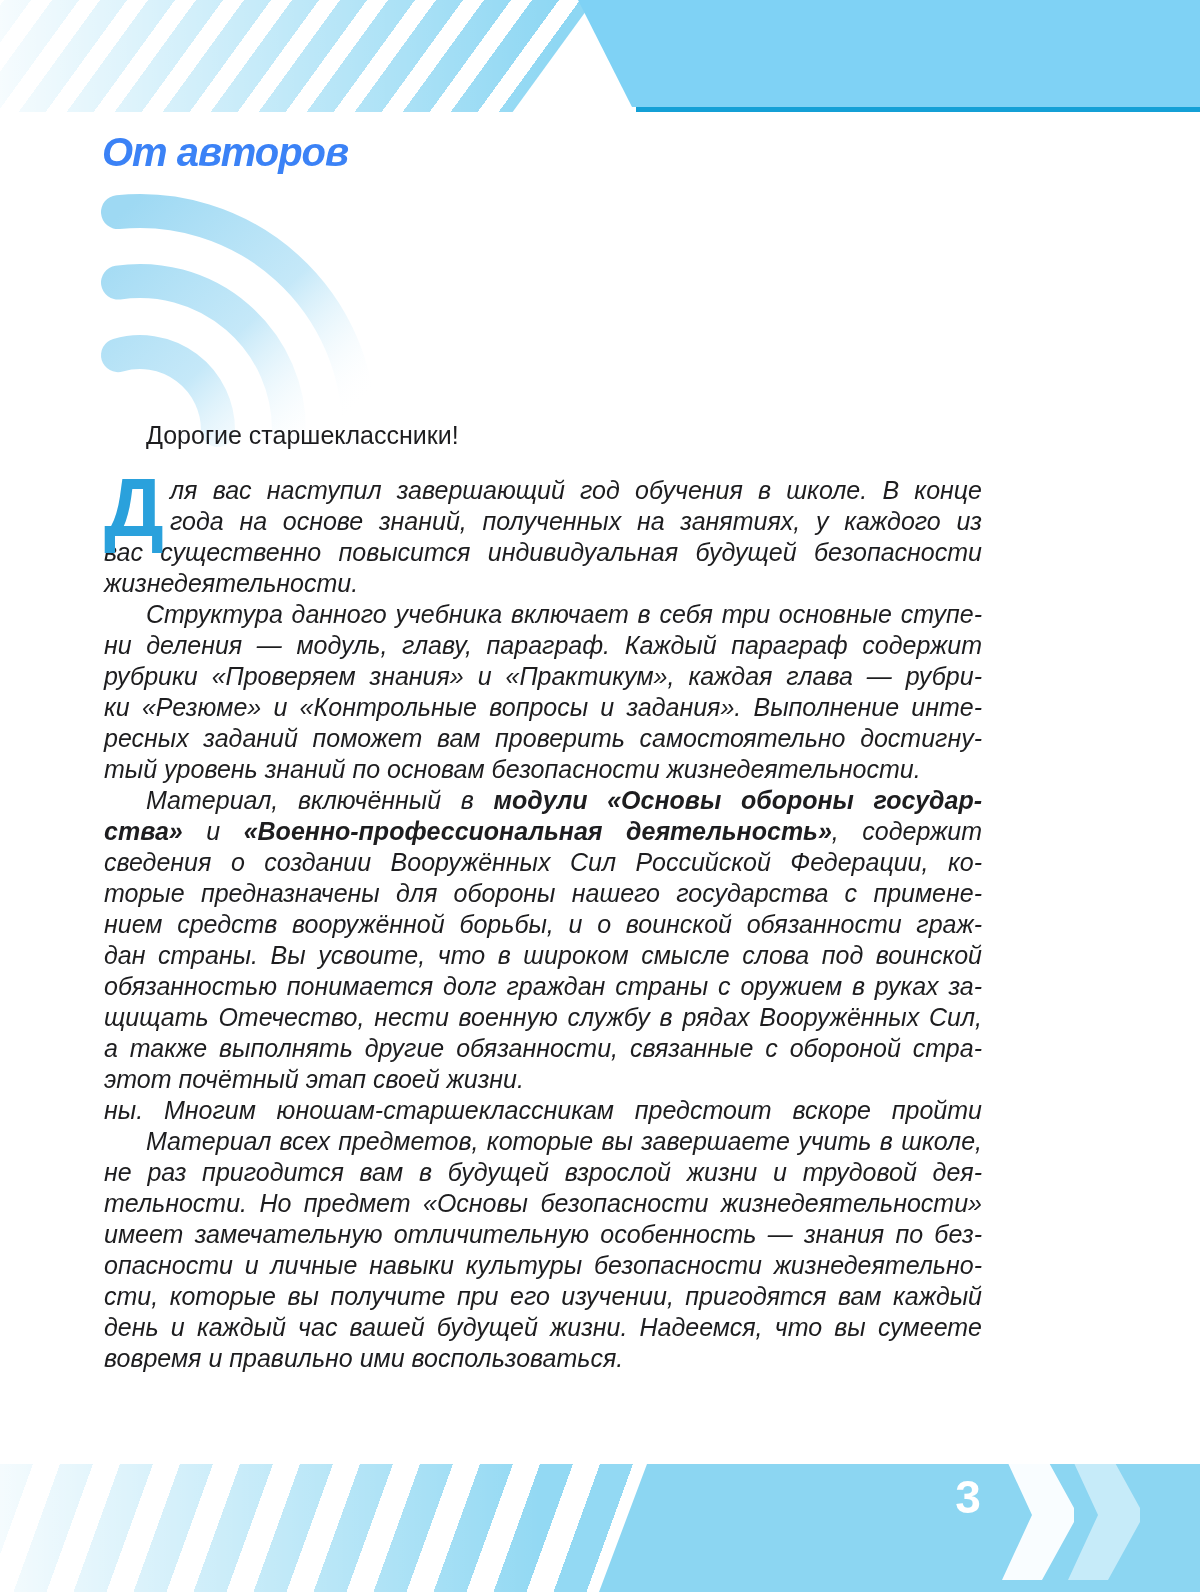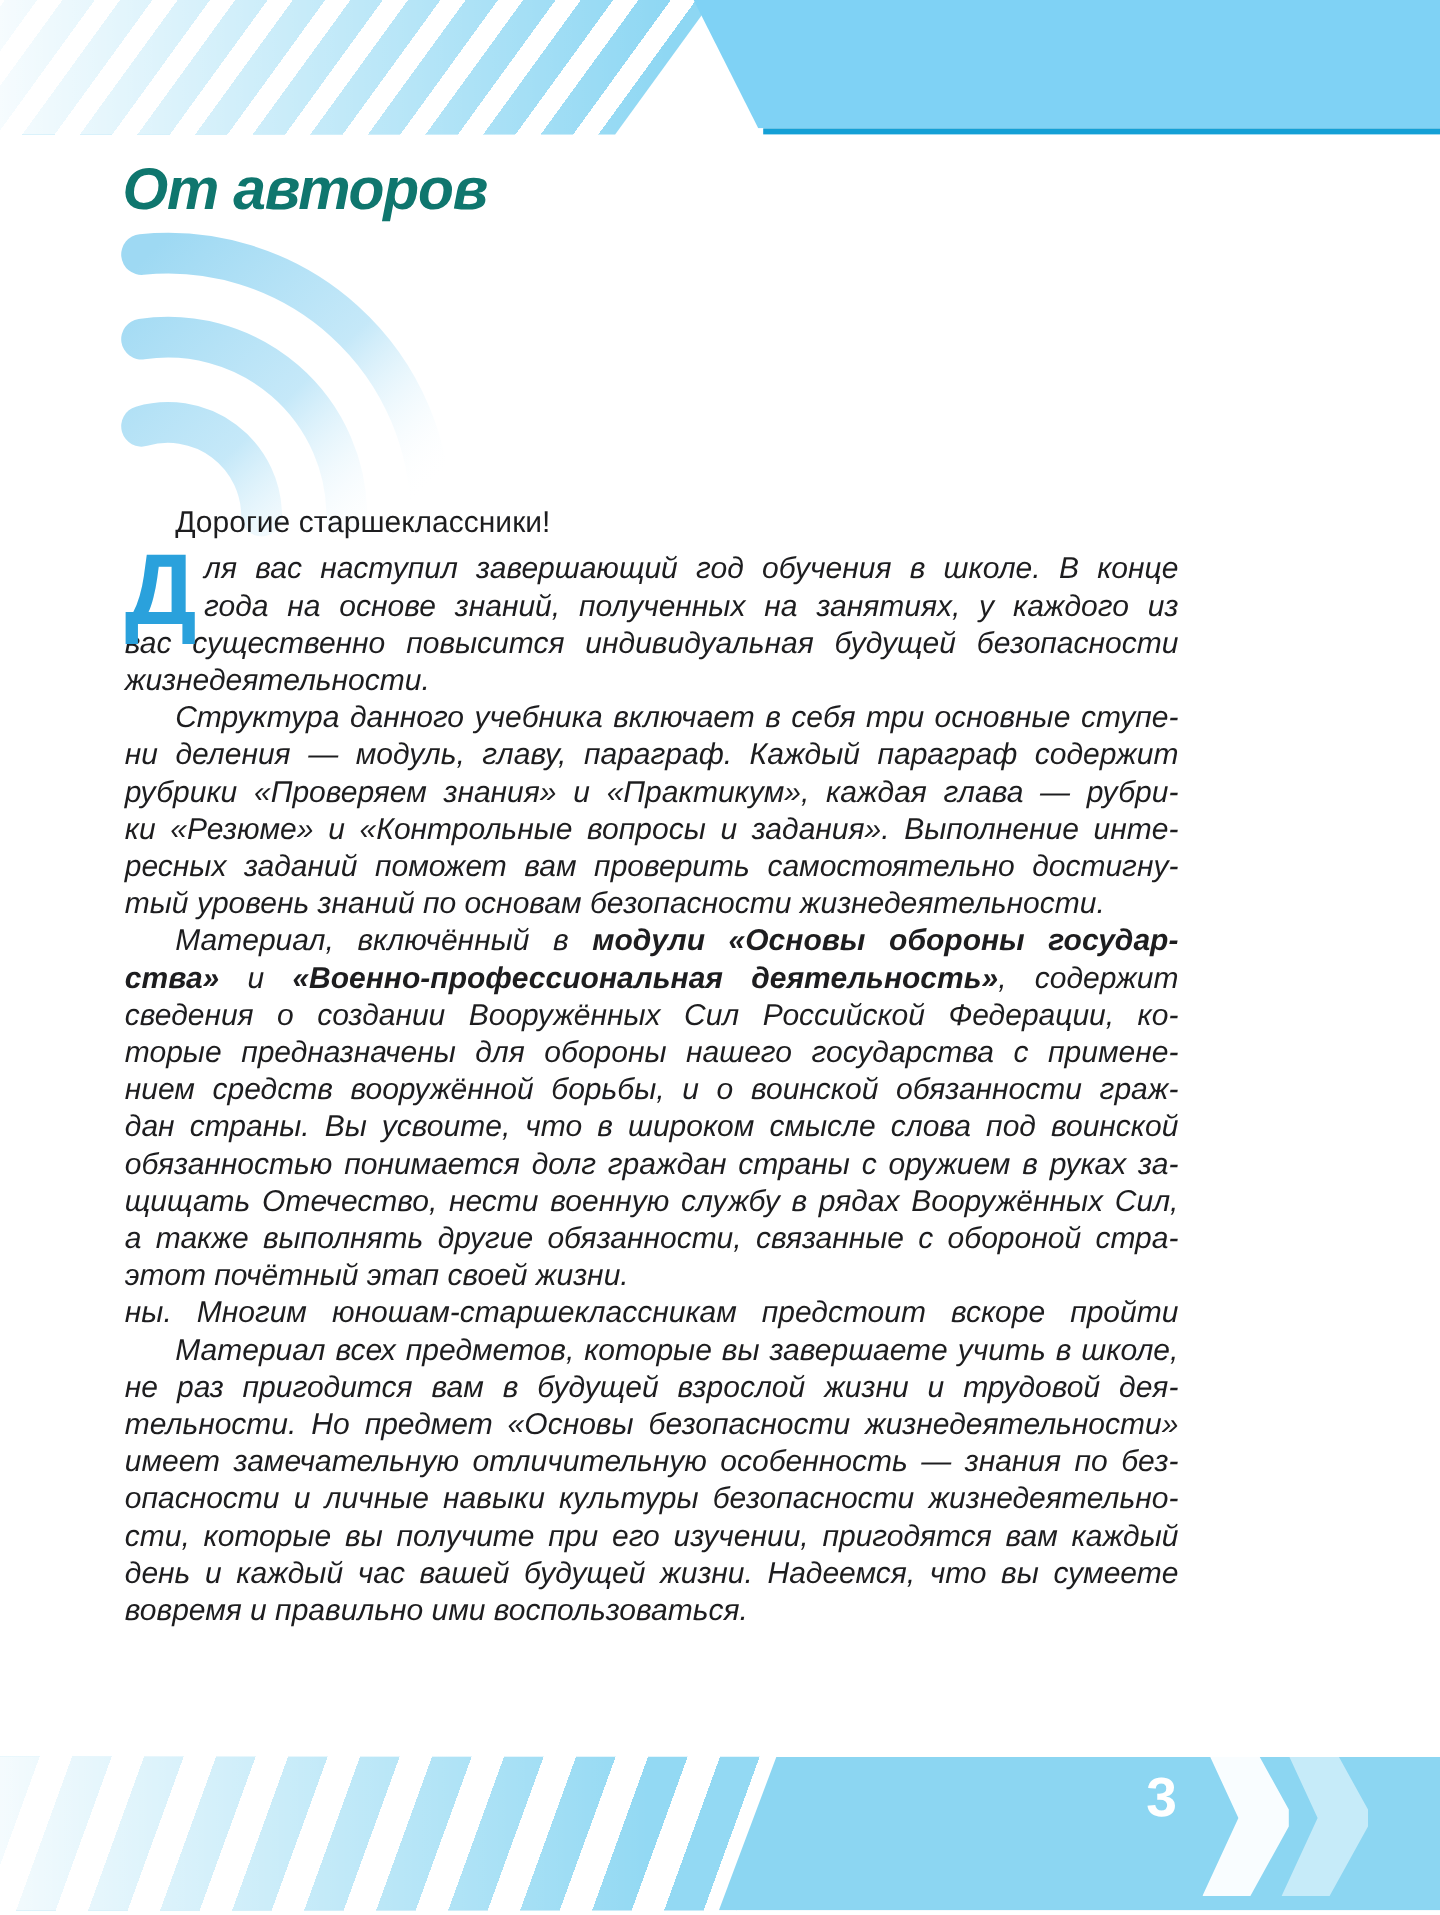--- a/index.html
+++ b/index.html
@@ -21,30 +21,30 @@
     background:linear-gradient(90deg,rgba(255,255,255,.92) 0%,rgba(255,255,255,0) 100%);
   }
   .top-block{
     position:absolute;top:0;left:0;width:1200px;height:107px;background:#7fd2f5;
     clip-path:polygon(578px 0,1200px 0,1200px 107px,632px 107px);
   }
   .top-line{position:absolute;top:107px;left:636px;width:564px;height:5px;background:#14a0d6;}
   
   .title{
     position:absolute;left:102px;top:130px;
-    font-size:49px;font-weight:bold;font-style:italic;letter-spacing:-1px;color:#0f766e;
+    font-size:40px;font-weight:bold;font-style:italic;letter-spacing:-1px;color:#3b82f6;
     white-space:nowrap;
   }
   .arcs{position:absolute;left:95px;top:190px;width:330px;height:270px;}
   
   .content{
     position:absolute;left:104px;top:420px;width:878px;
     font-size:25px;line-height:31px;letter-spacing:0;
   }
-  .salutation{padding-left:42px;margin-bottom:8px;}
+  .salutation{padding-left:42px;margin-bottom:24px;}
   .para{position:relative;}
   .line{text-align:justify;text-align-last:justify;font-style:italic;}
   .line.last{text-align-last:left;}
   .line.indent{padding-left:42px;}
   .line.dc-pad{padding-left:66px;}
   .bold{font-weight:bold;}
   .dropcap{
     position:absolute;left:0;top:1px;height:62px;width:64px;
     font-size:84px;line-height:62px;font-weight:bold;color:#2aa1dc;
   }

